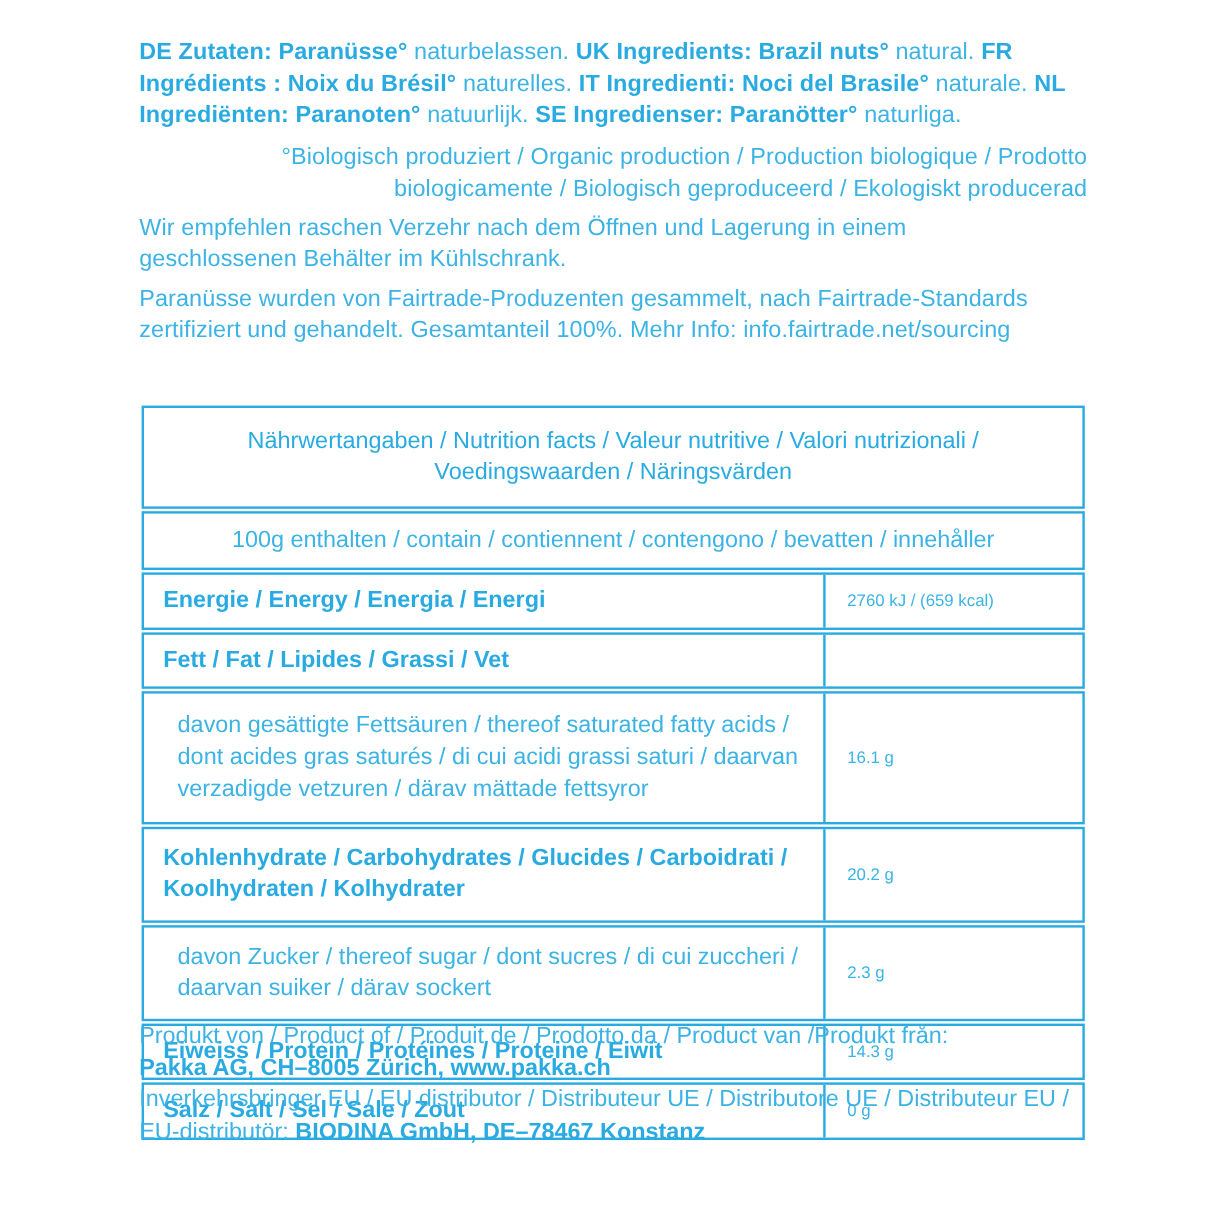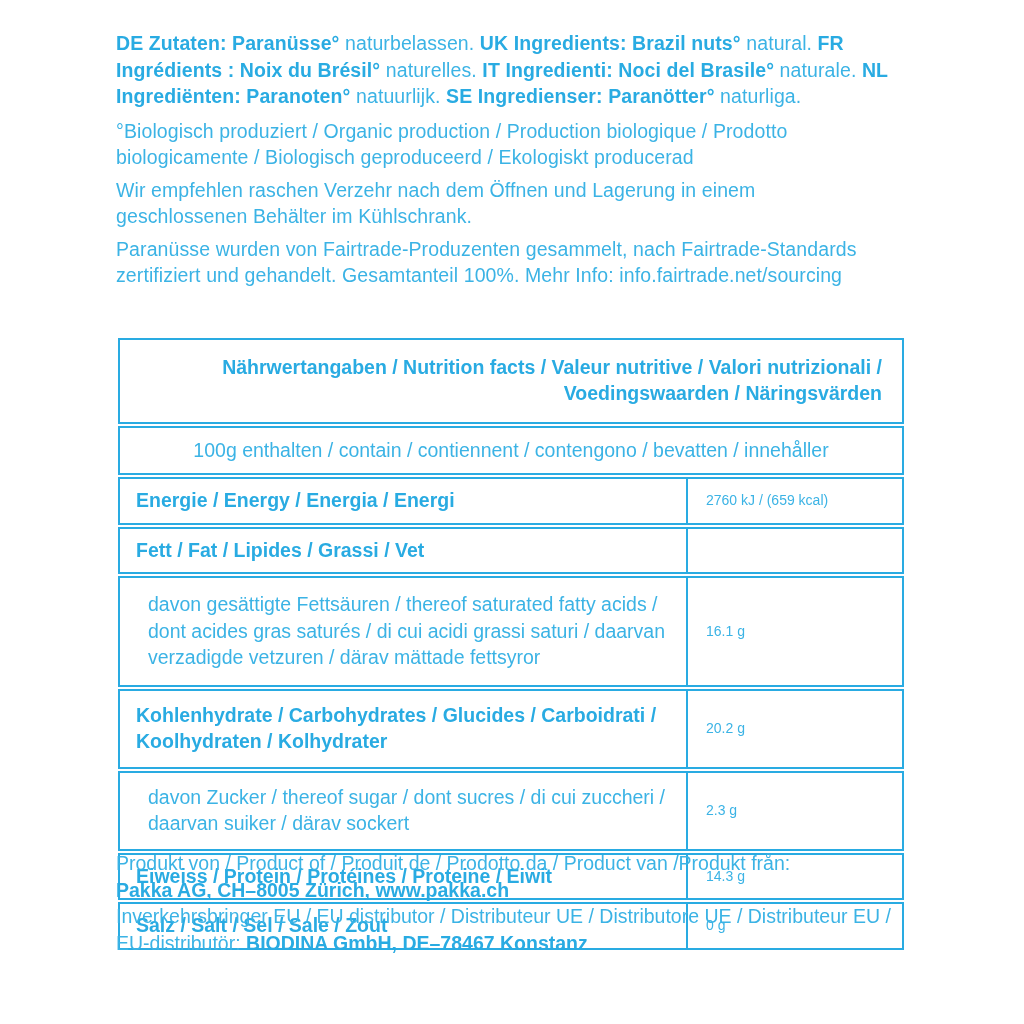--- a/index.html
+++ b/index.html
@@ -29,20 +29,21 @@
     color: #3BB3E5;
     letter-spacing: 0.1px;
   }
   .para.ingredients {
     margin: 0 0 8px 0;
     max-width: 812px;
   }
   .para.organic {
     margin: 0 0 6px 0;
     max-width: 790px;
+    text-align: right;
   }
   .para.storage {
     margin: 0 0 6px 0;
     max-width: 760px;
   }
   .para.fairtrade {
     margin: 0 0 0 0;
     max-width: 815px;
   }
   b, .b {
@@ -69,24 +70,23 @@
   .nrow:last-child { margin-bottom: 16px; }
 
   .nrow .cell-full {
     flex: 1 1 auto;
     text-align: center;
     padding: 11px 14px 12px 14px;
     font-size: 19.5px;
     line-height: 26px;
   }
   .nrow.header .cell-full {
-    font-weight: bold;
+    font-weight: normal;
     color: #29ABE2;
     padding: 14px 20px 16px 20px;
-    text-align: right;
   }
   .nrow.subheader .cell-full {
     font-weight: normal;
     color: #3BB3E5;
     padding: 9px 14px 10px 14px;
   }
 
   .cell-label {
     flex: 0 0 568px;
     width: 568px;

